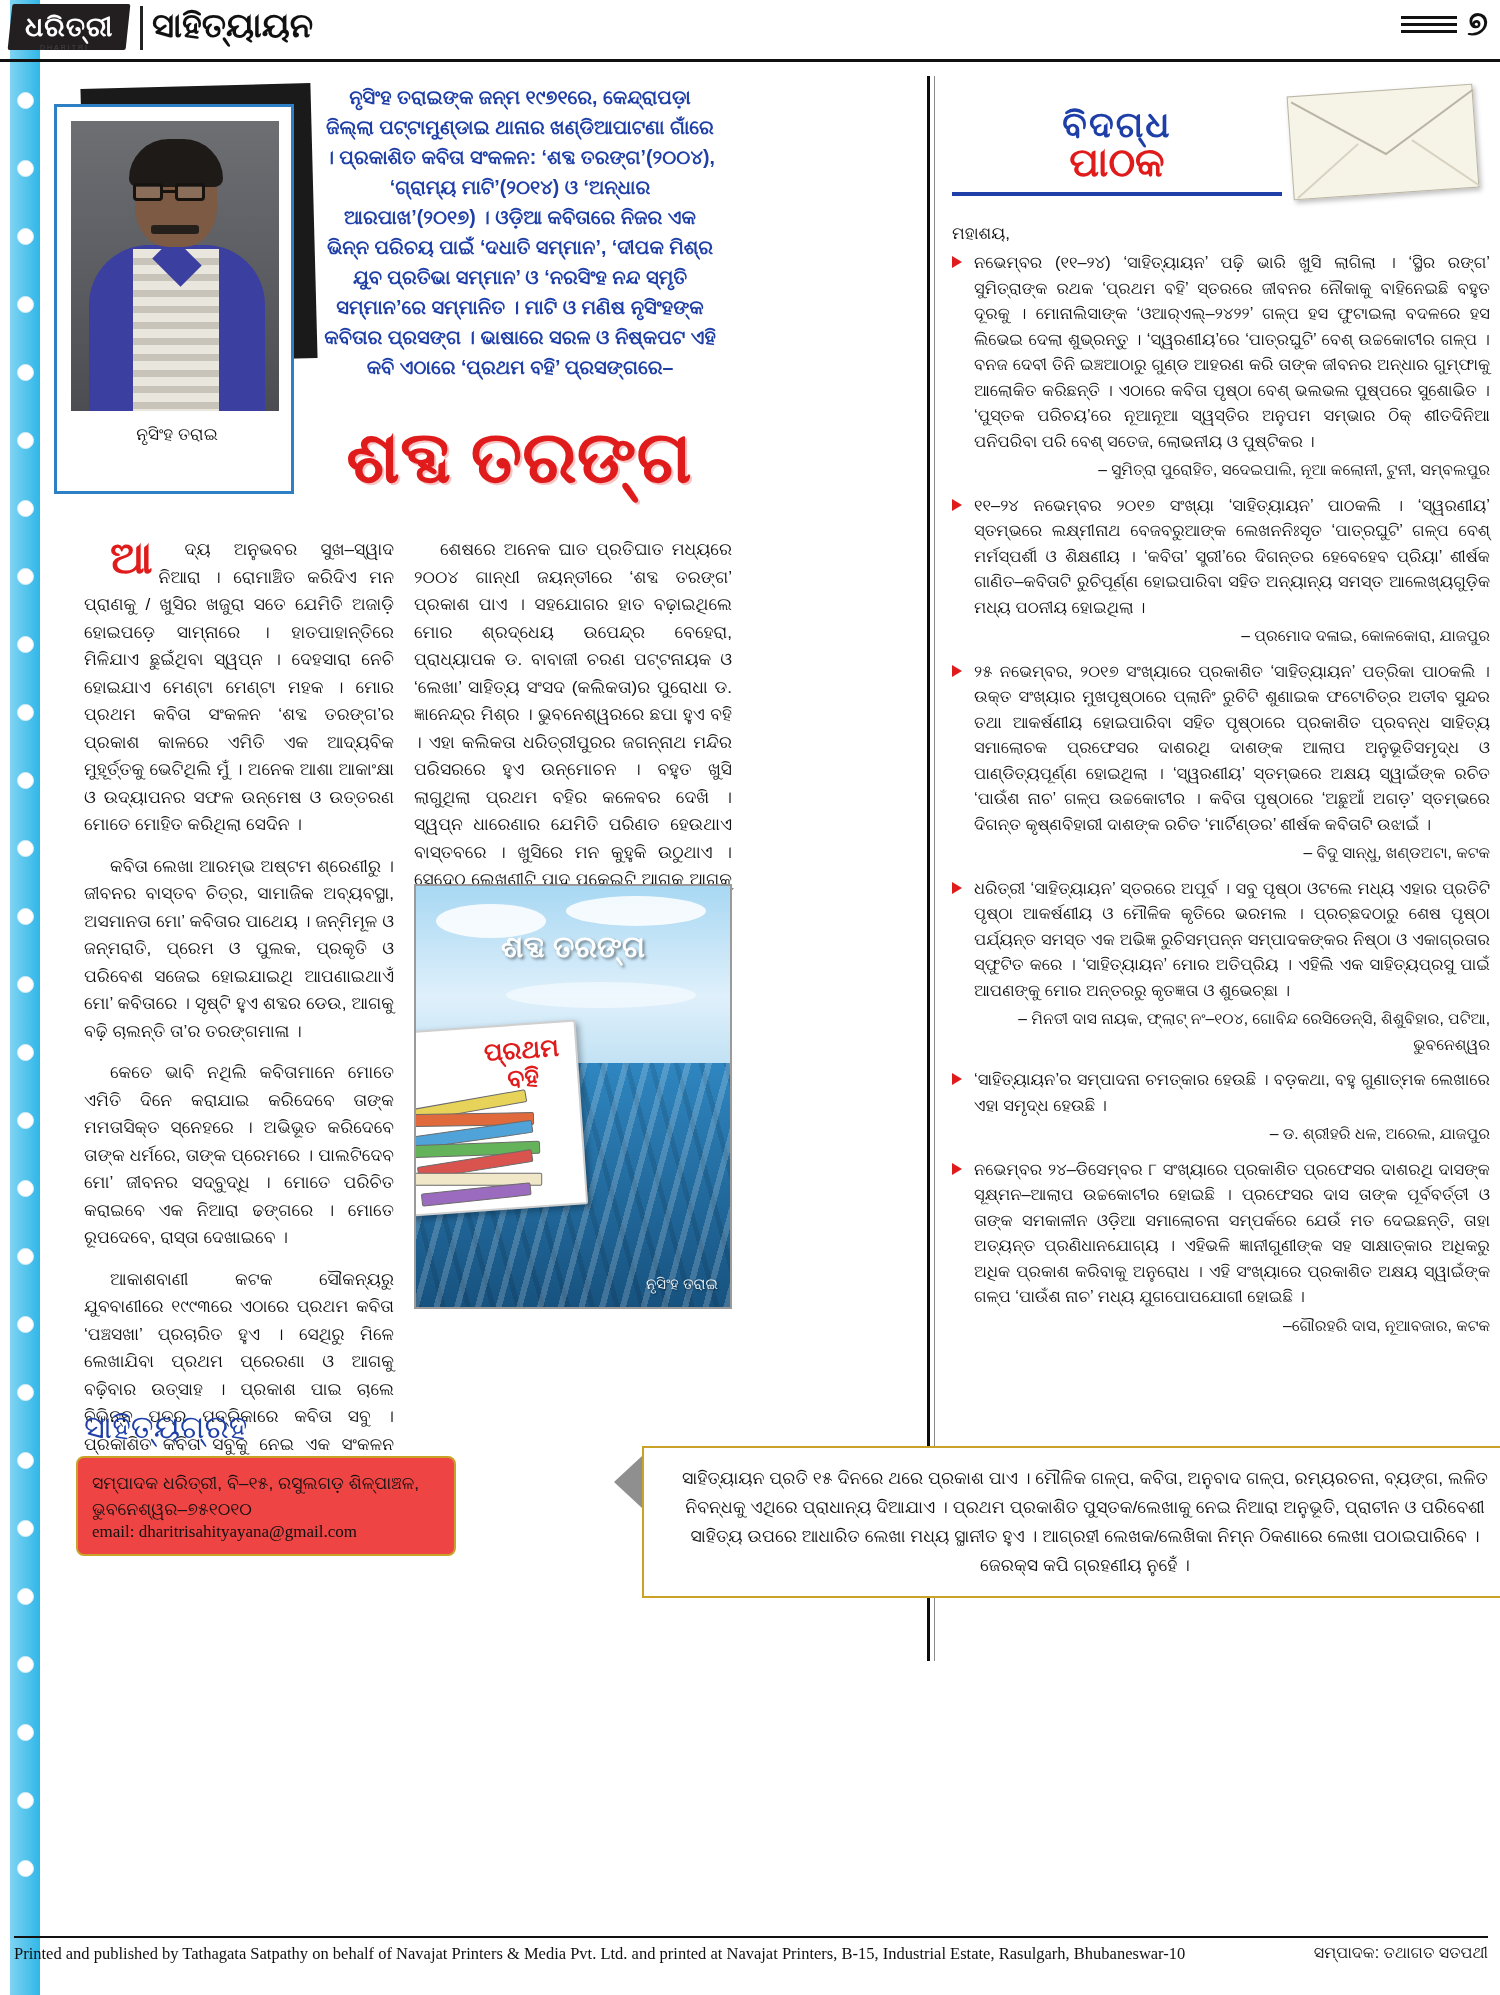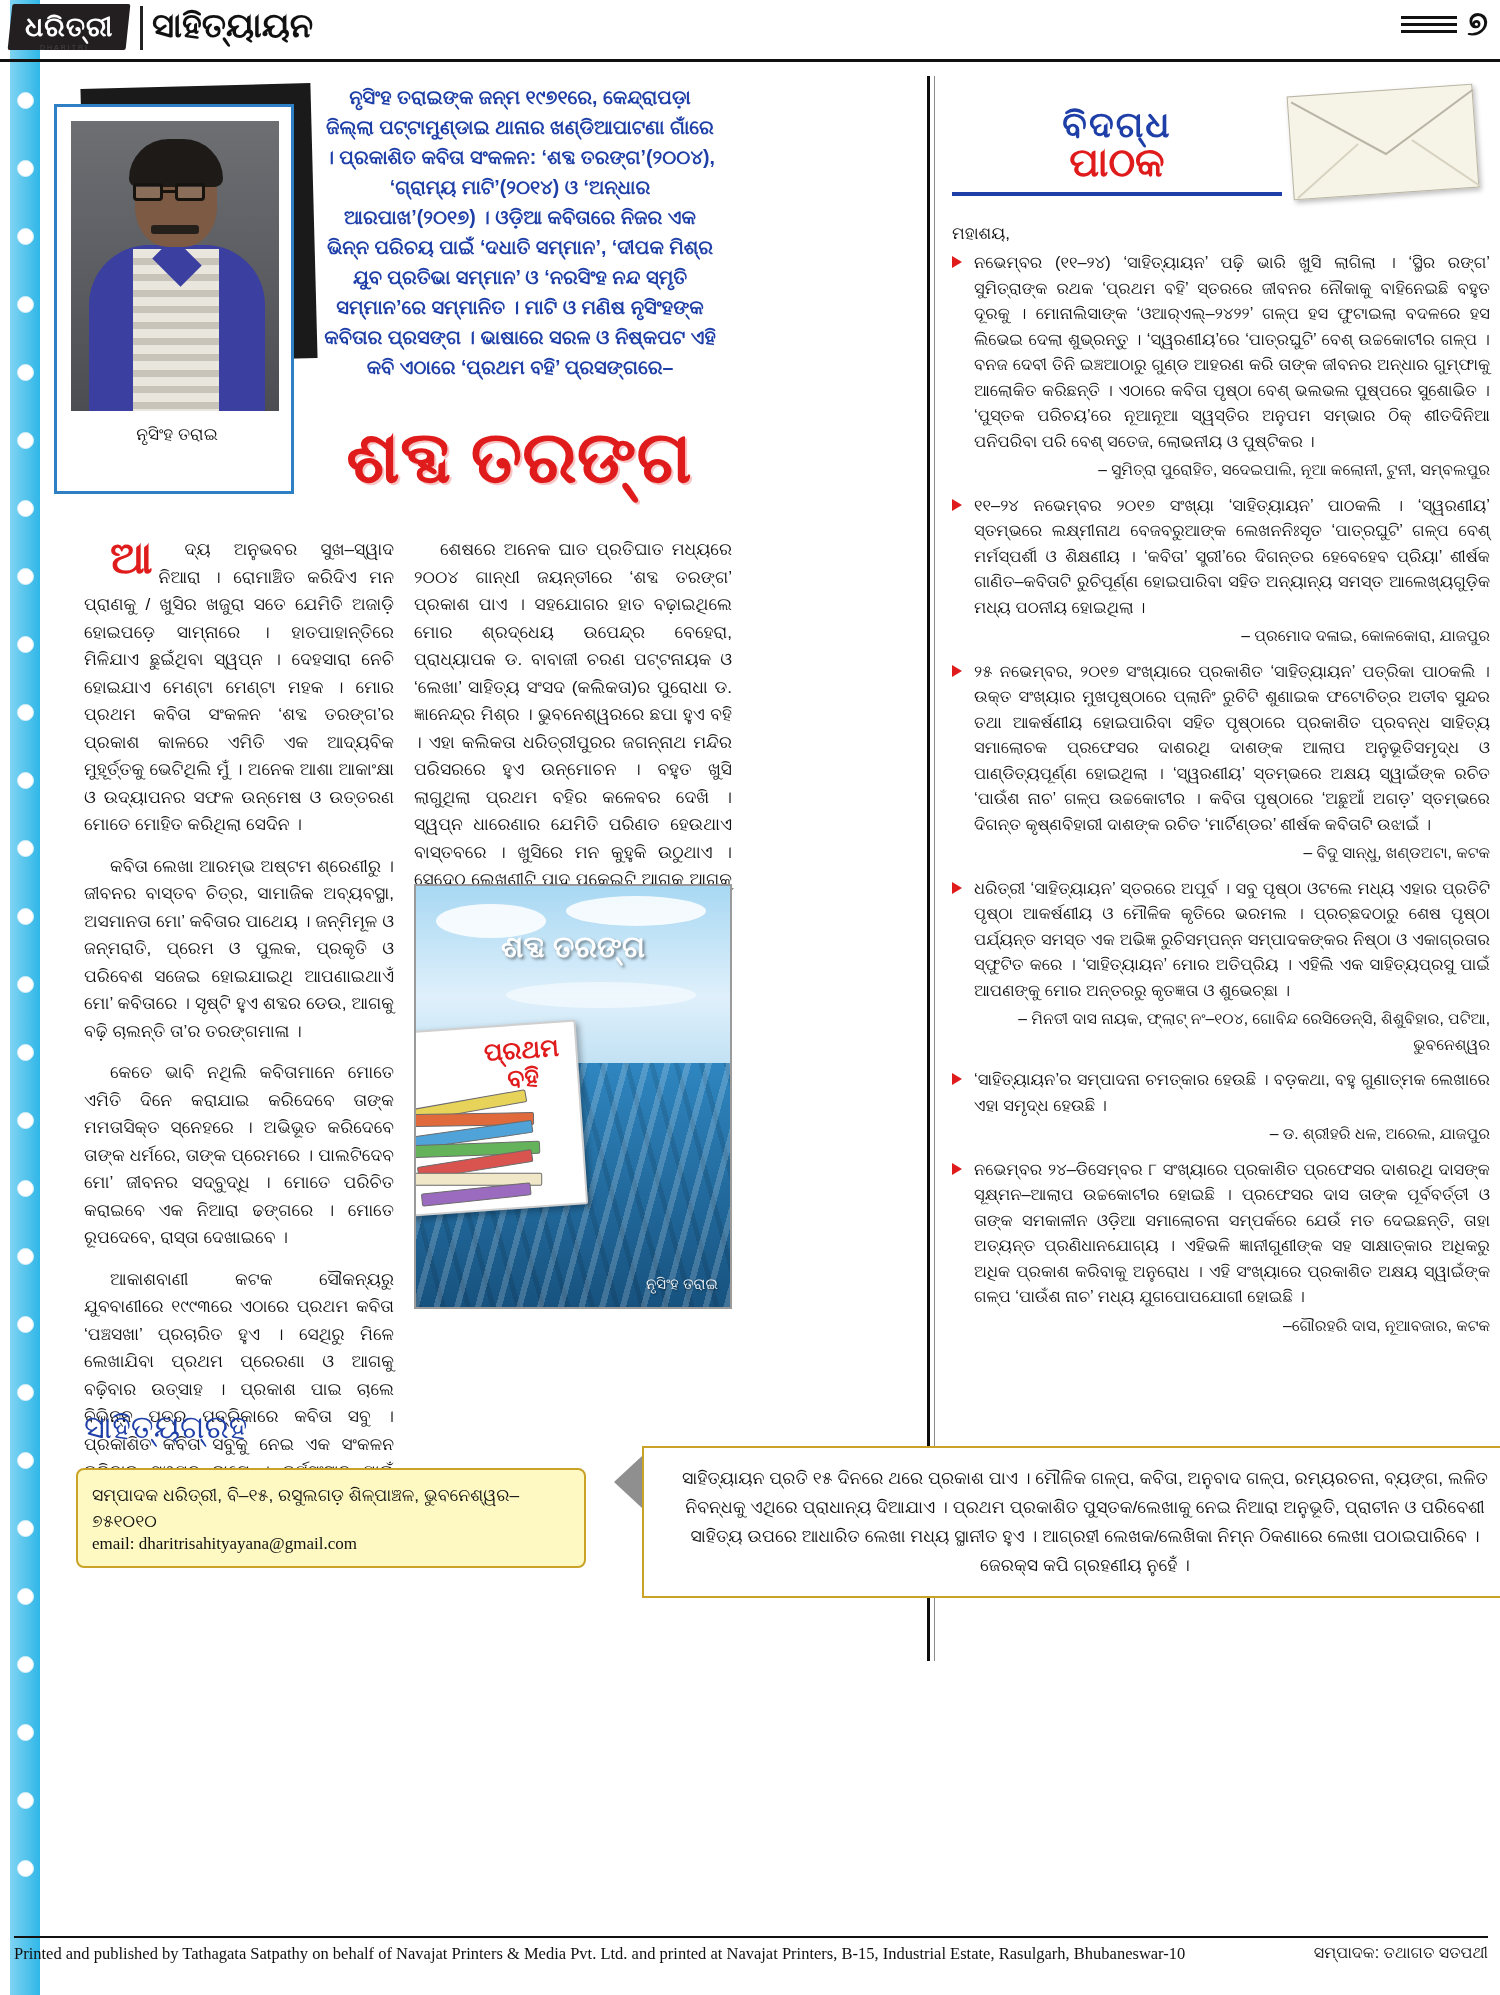--- a/index.html
+++ b/index.html
@@ -221,22 +221,22 @@
   .addr-box{
     position:absolute; left:14px; top:1392px; width:430px;
   }
   .addr-pill{
     width:340px; height:44px; margin-left:24px;
     border:2px solid #c9a227; border-radius:22px;
     display:flex; align-items:center; justify-content:center;
     font-size:19px; color:#101010; background:#fff;
   }
   .addr-main{
-    margin-top:12px; width:510px; border:2px solid #c9a227; border-radius:8px;
-    padding:12px 14px; background:#fef9c3;
+    width:380px; border:2px solid #c9a227; border-radius:8px;
+    padding:12px 14px; background:#ef4444;
   }
   .addr-line{ font-size:17.4px; color:#101010; line-height:26px; }
   .addr-mail{ font-size:17px; color:#101010; font-family:"Liberation Serif", serif; }
 
   
   .note-box{
     position:absolute; left:580px; top:1382px; width:886px; padding:16px 22px;
     border:2px solid #c9a227; background:#fff;
     font-size:17.4px; line-height:29px; color:#101010; text-align:center;
   }

